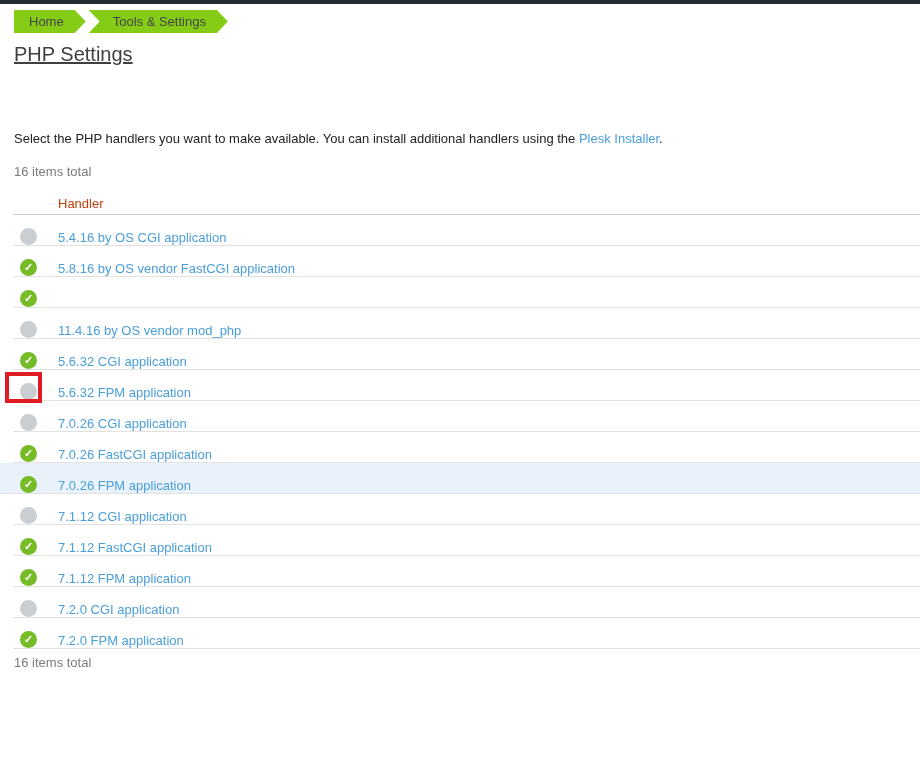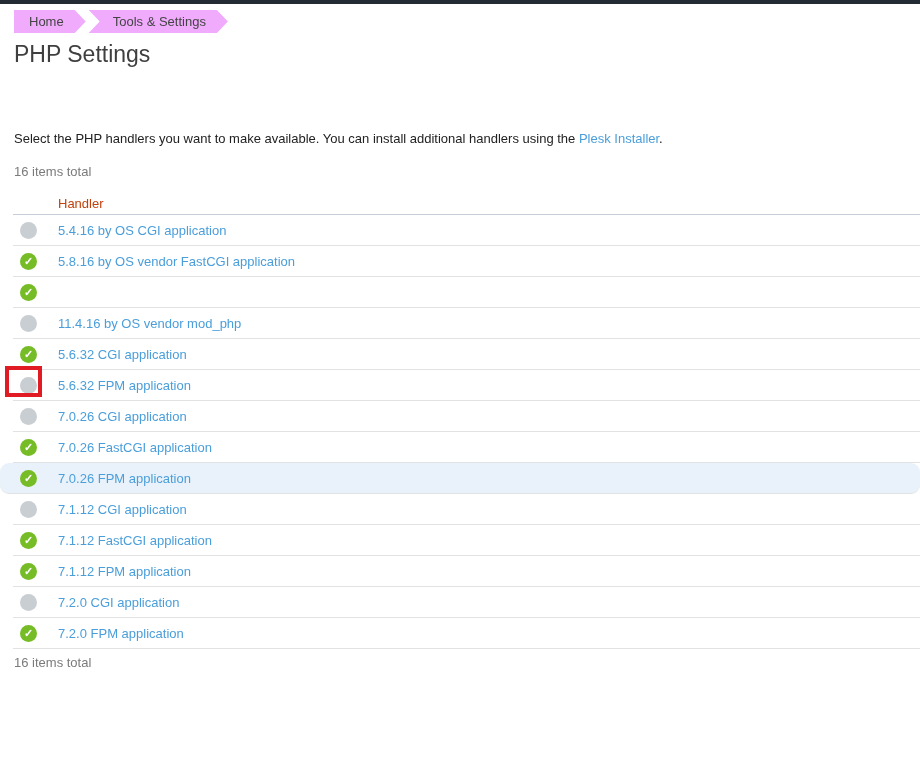--- a/index.html
+++ b/index.html
@@ -3,41 +3,41 @@
 <meta charset="utf-8">
 <style>
   * { margin:0; padding:0; box-sizing:border-box; }
   html,body { width:920px; height:774px; background:#ffffff; overflow:hidden;
     font-family:"Liberation Sans", sans-serif; font-size:13px; color:#222; }
 
   .topbar { height:4px; background:#232a34; width:100%; }
 
   
   .breadcrumb { margin:6px 0 0 14px; display:flex; }
-  .crumb { background:#f0abfc; color:#444; height:23px; line-height:23px;
+  .crumb { background:#84cc16; color:#444; height:23px; line-height:23px;
     padding:0 22px 0 15px; margin-right:3px; cursor:pointer;
     clip-path:polygon(0 0, calc(100% - 11px) 0, 100% 50%, calc(100% - 11px) 100%, 0 100%); }
   .crumb + .crumb { padding-left:24px;
     clip-path:polygon(0 0, calc(100% - 11px) 0, 100% 50%, calc(100% - 11px) 100%, 0 100%, 11px 50%); }
 
-  .page-title { margin:7px 0 0 14px; font-size:23px; line-height:28px;
-    font-weight:normal; color:#3f3f3f; }
+  .page-title { margin:7px 0 0 14px; font-size:20px; line-height:28px;
+    font-weight:normal; color:#3f3f3f;text-decoration:underline; }
 
   .intro { margin:63px 0 16px 14px; line-height:16px; color:#222; }
   .intro a { color:#4a9eda; text-decoration:none; cursor:pointer; }
 
   .items-count { margin:17px 0 0 14px; color:#7b7b7b; }
 
   
   .table { margin:14px 0 0 13px; }
   .table-header { line-height:21px; padding-left:45px; color:#c2410c;
     border-bottom:1px solid #c6cfd8; }
-  .row { display:flex; align-items:center; height:31px;
+  .row { display:flex; align-items:flex-end; height:31px;
     border-bottom:1px solid #e2e2e2; }
-  .row[data-selected="true"] { background:#e9f2fa; margin-left:-13px; padding-left:13px;border-radius:9px; }
+  .row[data-selected="true"] { background:#e9f2fa; margin-left:-13px; padding-left:13px; }
   .icon-wrap { position:relative; display:inline-flex; width:17px; height:17px;
     margin-left:7px; flex:none; }
   .status-icon { width:17px; height:17px; border-radius:50%; background:#c9ced3;
     display:flex; align-items:center; justify-content:center; cursor:pointer; }
   .status-icon[data-status="enabled"] { background:#76bc27; }
   .status-icon[data-status="enabled"]::after { content:"✓"; color:#fff;
     font-size:11px; font-weight:bold; line-height:1; }
   .red-box { display:none; }
   .icon-wrap[data-marker="red-box"] .red-box { display:block; position:absolute;
     left:-15px; top:-11px; width:37px; height:31px; border:4px solid #e01b24;

